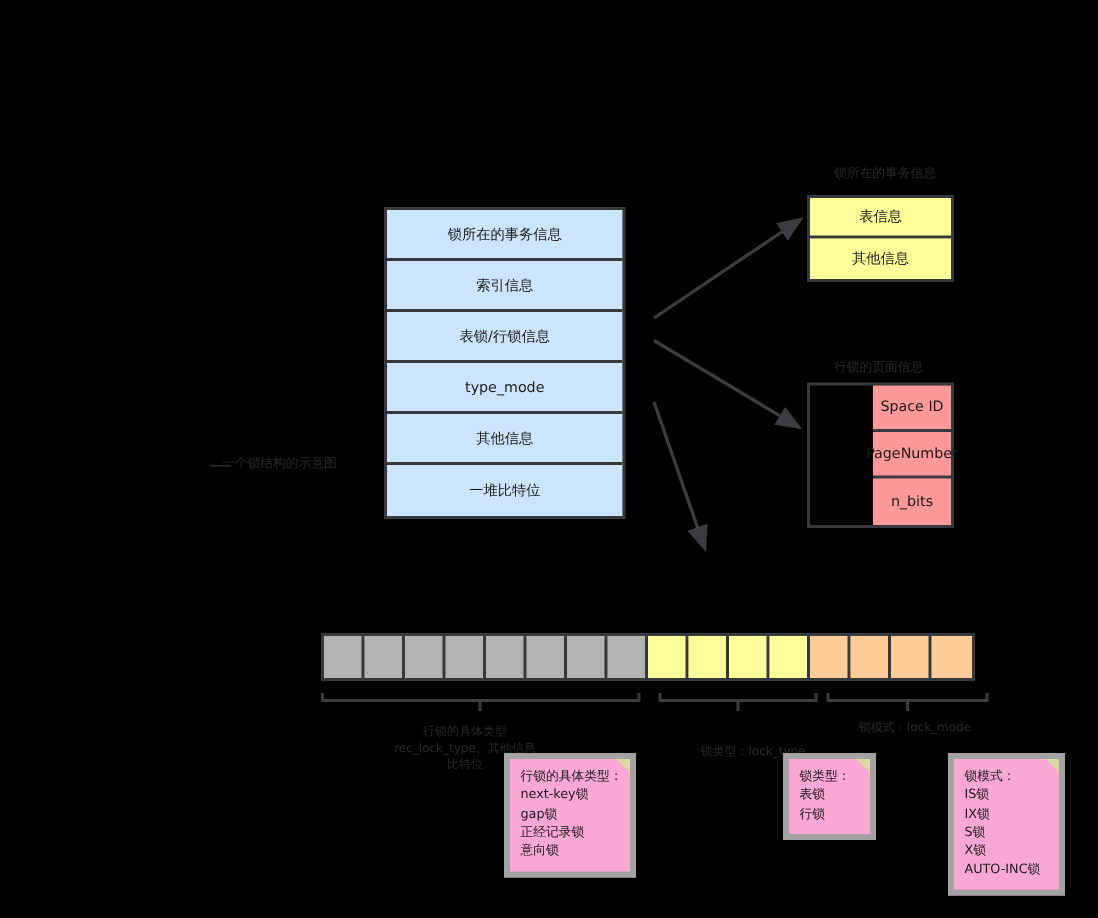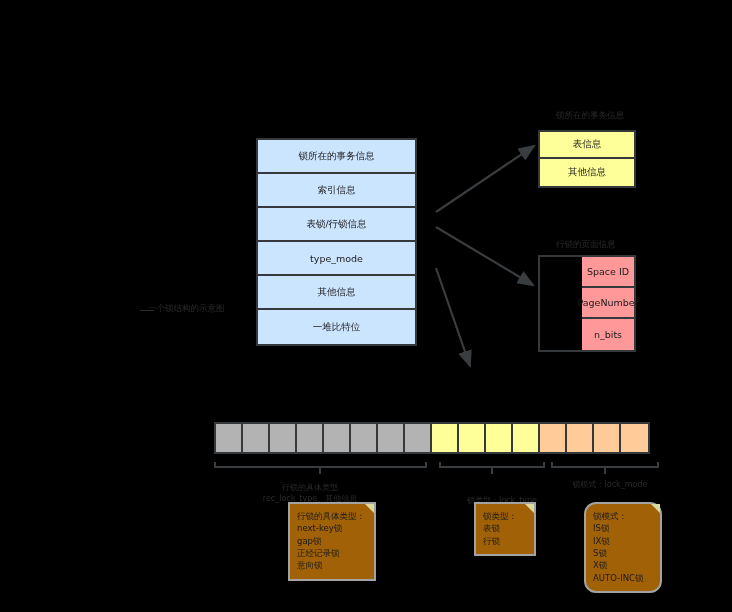--- a/index.html
+++ b/index.html
@@ -47,23 +47,23 @@
   #bit-bar{left:214px;top:422px;height:32px;display:flex;
       border:2px solid #36393b;box-sizing:border-box;}
   #bit-bar .cell{width:27px;border-right:2px solid #36393b;box-sizing:border-box;}
   #bit-bar .cell:last-child{border-right:none;}
   .c-gray{background:#b3b3b3;}
   .c-yellow{background:#ffff99;}
   .c-orange{background:#ffcc99;}
   .bracket-label{font-size:8px;color:#2a2a2a;text-align:center;white-space:nowrap;}
 
   
-  .note{background:#a16207;border:2px solid #a3a3a3;font-size:8.5px;
+  .note{background:#f9a8d4;border:4px solid #a3a3a3;font-size:8.5px;
       color:#1a1a1a;line-height:1.45;padding:6px 7px 7px 7px;box-sizing:border-box;
-      position:absolute;}
+      position:absolute;margin-left:48px;}
   .note .corner{position:absolute;right:0;top:0;width:0;height:0;
       border-left:9px solid transparent;border-top:9px solid #d9d9a0;}
   .note .line{white-space:nowrap;}
 </style>
 </head>
 <body>
 
 <svg class="abs" id="arrows">
   <defs>
     <marker id="ah" markerWidth="9" markerHeight="9" refX="7" refY="3.2" orient="auto" markerUnits="strokeWidth">
@@ -149,21 +149,21 @@
   <div class="line">意向锁</div>
 </div>
 
 <div class="note" style="left:474px;top:502px;width:62px;">
   <div class="corner"></div>
   <div class="line">锁类型：</div>
   <div class="line">表锁</div>
   <div class="line">行锁</div>
 </div>
 
-<div class="note" style="left:584px;top:502px;width:78px;border-radius:12px;">
+<div class="note" style="left:584px;top:502px;width:78px;">
   <div class="corner"></div>
   <div class="line">锁模式：</div>
   <div class="line">IS锁</div>
   <div class="line">IX锁</div>
   <div class="line">S锁</div>
   <div class="line">X锁</div>
   <div class="line">AUTO-INC锁</div>
 </div>
 
 </body></html>

